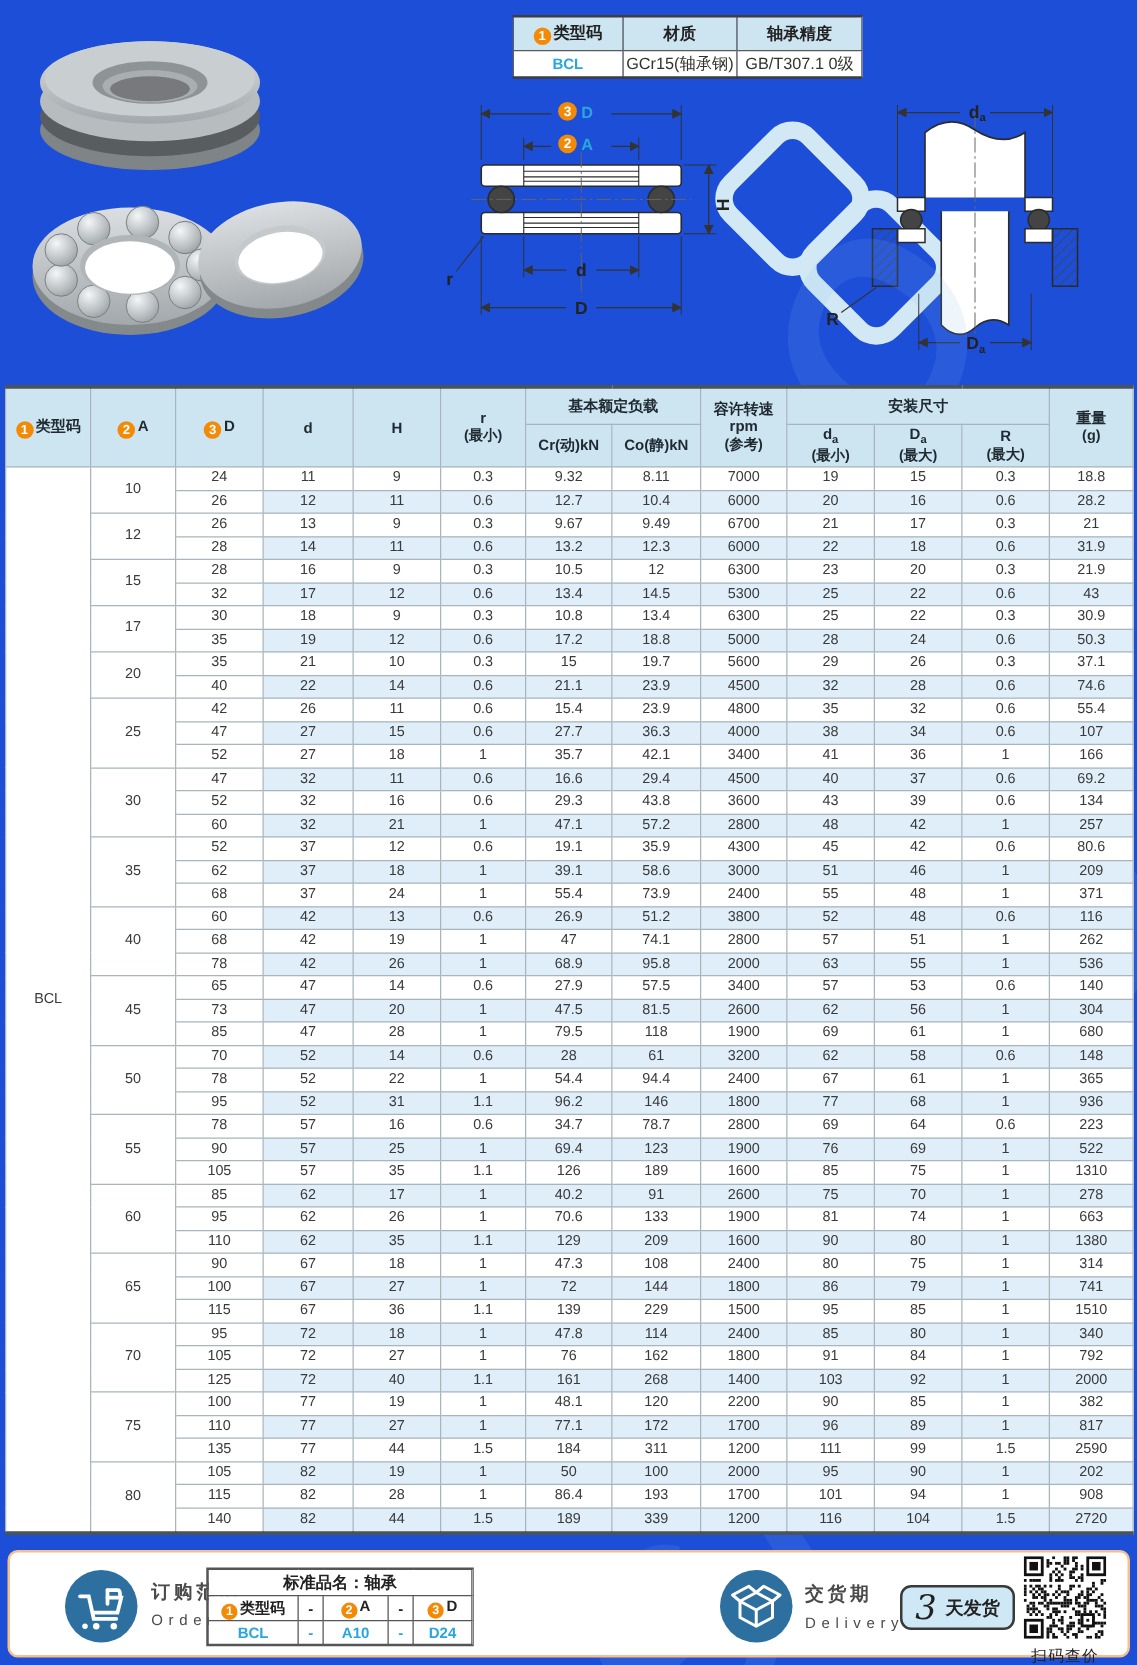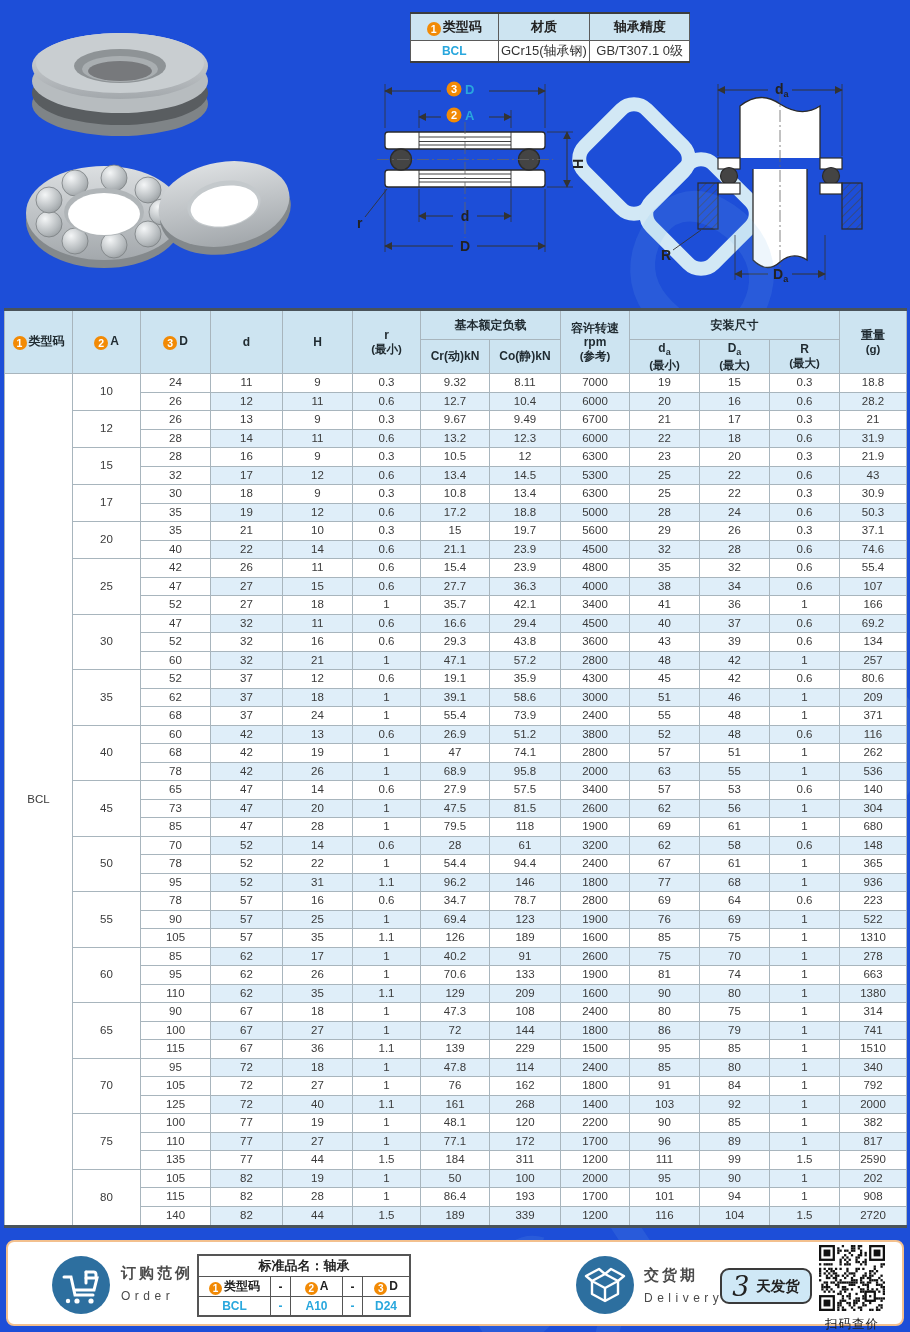--- a/index.html
+++ b/index.html
@@ -61,21 +61,21 @@
   .cart { left:42px; top:12px; }
   .boxi { left:566px; top:12px; }
   .order-titles { position:absolute; left:113px; top:22px; width:72px; }
   .t-cn { font-size:15px; color:#4a4a4a; letter-spacing:3px; font-weight:bold; }
   .t-en { font-size:12px; color:#4a4a4a; letter-spacing:4.5px; margin-top:6px; }
   .order-table { position:absolute; left:158px; top:13px; width:212px; border-collapse:collapse; }
   .order-table th,.order-table td { border:1px solid #555; text-align:center; }
   .order-table th { font-size:13px; color:#222; height:21px; background:#fff; }
   .order-table td.oh { font-size:12px; font-weight:bold; color:#222; height:20px; background:#fff; }
   .order-table td.ovv { font-size:12px; font-weight:bold; color:#29a7dd; height:19px; background:#fff; }
-  .order-table { box-shadow:0 0 0 1px #555;margin-left:32px; }
+  .order-table { box-shadow:0 0 0 1px #555; }
   .del-titles { position:absolute; left:636px; top:24px; width:80px; }
   .days-box { position:absolute; left:712px; top:26px; width:92px; height:36px;
               background:#cfe8f6; border:2px solid #3a3a3a; border-radius:9px;
               display:flex; align-items:center; justify-content:center; gap:7px; }
   .days { font-family:"DejaVu Serif","Liberation Serif",serif; font-style:italic;
           font-size:27px; color:#222; line-height:1; }
   .days-suffix { font-size:14.5px; font-weight:bold; color:#222; }
   .qr-wrap { position:absolute; left:806px; top:3px; width:76px; text-align:center; }
   .qr-cap { font-size:12.5px; color:#222; margin-top:1px; letter-spacing:1px; }
 </style>

